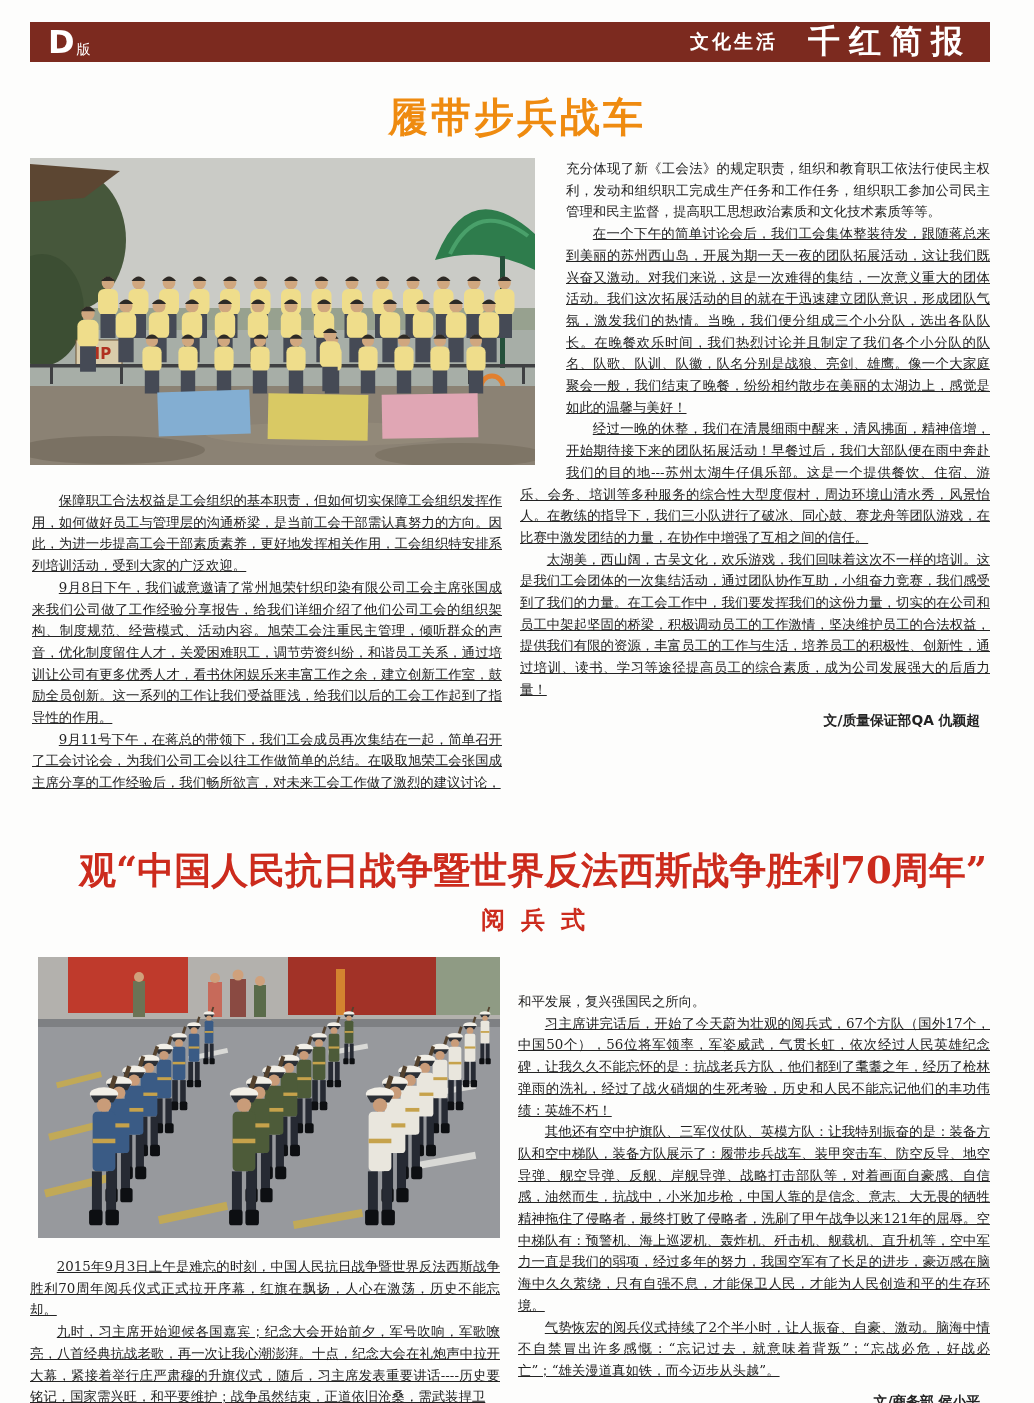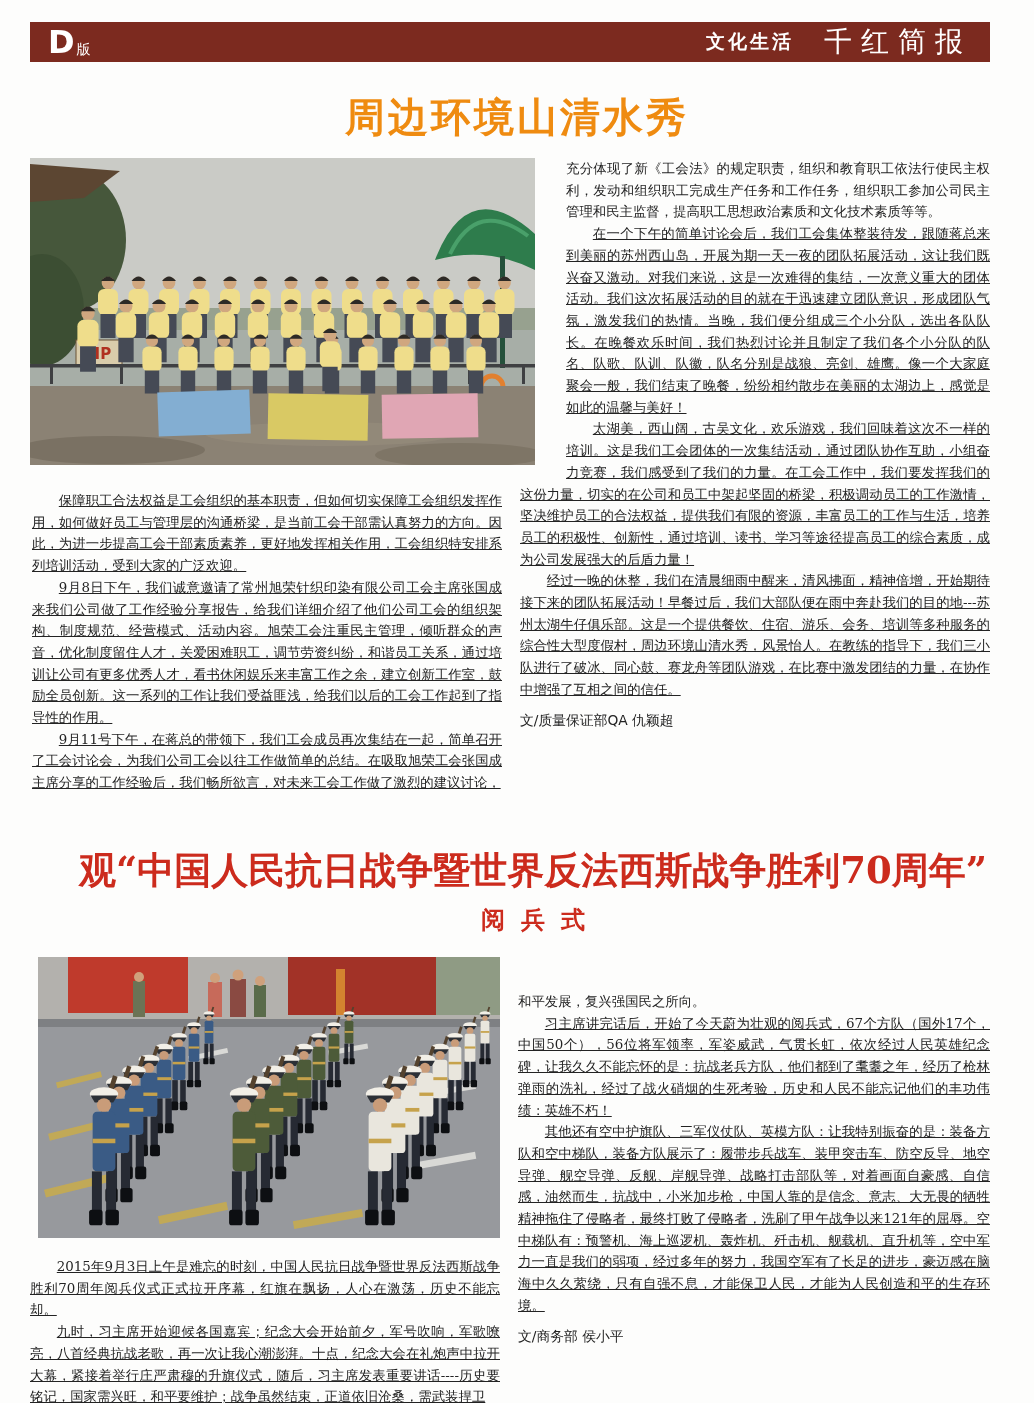--- a/index.html
+++ b/index.html
@@ -14,21 +14,21 @@
     background:var(--header_bg,#7c2a1f);color:#fff;
     display:flex;align-items:center;justify-content:space-between;
     padding:0 18px;box-sizing:border-box;
     font-family:"DejaVu Sans","Liberation Sans",sans-serif;
   }
   .edition{display:flex;align-items:flex-end;line-height:1;}
   .edition-letter{font-size:32px;font-weight:bold;}
   .edition-suffix{font-size:14px;margin-left:2px;padding-bottom:2px;}
   .header-right{display:flex;align-items:center;}
   .section-label{font-size:19px;font-weight:bold;letter-spacing:3px;margin-right:30px;}
-  .masthead{font-size:28px;font-weight:normal;letter-spacing:9px;font-family:"DejaVu Serif","Liberation Serif",serif;}
+  .masthead{font-size:32px;font-weight:bold;letter-spacing:9px;font-family:"DejaVu Serif","Liberation Serif",serif;}
   
   .title1{
     position:absolute;left:0;top:90px;width:100%;margin:0;text-align:center;
     font-family:"DejaVu Sans","Liberation Sans",sans-serif;
     font-size:40px;font-weight:bold;letter-spacing:3px;color:var(--title1,#ef8b10);
   }
   .title2{
     position:absolute;left:16px;top:844px;width:100%;text-align:center;
     font-weight:bold;color:var(--title2,#cc2b1d);
   }
@@ -42,41 +42,41 @@
   
   .col{position:absolute;width:470px;font-size:13.4px;line-height:21.7px;text-align:justify;}
   .col p{margin:0;}
   .col p.indent{text-indent:2em;text-decoration:underline;}
   #a1-left{left:32px;top:490px;}
   #a1-right{left:520px;top:158px;}
   #a2-left{left:30px;top:1256px;}
   #a2-right{left:518px;top:955px;width:472px;margin-top:36px;}
   .wrap-spacer{float:left;width:46px;height:306px;}
   .byline{
-    font-family:"DejaVu Sans","Liberation Sans",sans-serif;
-    font-weight:normal;font-size:13.8px;padding-right:10px;margin-top:9px !important;
+    text-align:right;font-family:"DejaVu Sans","Liberation Sans",sans-serif;
+    font-weight:bold;font-size:13.8px;padding-right:10px;margin-top:9px !important;
   }
 </style>
 </head>
 <body>
 
 <div class="page">
 
   <div class="header-bar">
     <div class="edition">
       <span class="edition-letter">D</span>
       <span class="edition-suffix">版</span>
     </div>
     <div class="header-right">
       <span class="section-label">文化生活</span>
       <span class="masthead">千红简报</span>
     </div>
   </div>
 
-  <h1 class="title1">周边环境山清水秀</h1>
+  <h1 class="title1">履带步兵战车</h1>
 
   <div class="photo" id="photo1">
     <svg viewBox="0 0 505 307" preserveAspectRatio="none">
       <defs>
         <g id="person1">
           <circle cx="0" cy="7" r="6.3" fill="#d0a77f"></circle>
           <path d="M-7 5 Q0 -4 7 5 Z" fill="#2d2a26"></path>
           <rect x="-10" y="13" width="20" height="26" rx="6" fill="#efdd8b"></rect>
           <rect x="-7.5" y="38" width="15" height="24" fill="#454a55"></rect>
         </g>
@@ -169,22 +169,22 @@
   <div class="col" id="a1-left">
     <p class="indent">保障职工合法权益是工会组织的基本职责，但如何切实保障工会组织发挥作用，如何做好员工与管理层的沟通桥梁，是当前工会干部需认真努力的方向。因此，为进一步提高工会干部素质素养，更好地发挥相关作用，工会组织特安排系列培训活动，受到大家的广泛欢迎。</p>
     <p class="indent">9月8日下午，我们诚意邀请了常州旭荣针织印染有限公司工会主席张国成来我们公司做了工作经验分享报告，给我们详细介绍了他们公司工会的组织架构、制度规范、经营模式、活动内容。旭荣工会注重民主管理，倾听群众的声音，优化制度留住人才，关爱困难职工，调节劳资纠纷，和谐员工关系，通过培训让公司有更多优秀人才，看书休闲娱乐来丰富工作之余，建立创新工作室，鼓励全员创新。这一系列的工作让我们受益匪浅，给我们以后的工会工作起到了指导性的作用。</p>
     <p class="indent">9月11号下午，在蒋总的带领下，我们工会成员再次集结在一起，简单召开了工会讨论会，为我们公司工会以往工作做简单的总结。在吸取旭荣工会张国成主席分享的工作经验后，我们畅所欲言，对未来工会工作做了激烈的建议讨论，</p>
   </div>
 
   <div class="col" id="a1-right">
     <div class="wrap-spacer"></div>
     <p>充分体现了新《工会法》的规定职责，组织和教育职工依法行使民主权利，发动和组织职工完成生产任务和工作任务，组织职工参加公司民主管理和民主监督，提高职工思想政治素质和文化技术素质等等。</p>
     <p class="indent">在一个下午的简单讨论会后，我们工会集体整装待发，跟随蒋总来到美丽的苏州西山岛，开展为期一天一夜的团队拓展活动，这让我们既兴奋又激动。对我们来说，这是一次难得的集结，一次意义重大的团体活动。我们这次拓展活动的目的就在于迅速建立团队意识，形成团队气氛，激发我们的热情。当晚，我们便分组成三个小分队，选出各队队长。在晚餐欢乐时间，我们热烈讨论并且制定了我们各个小分队的队名、队歌、队训、队徽，队名分别是战狼、亮剑、雄鹰。像一个大家庭聚会一般，我们结束了晚餐，纷纷相约散步在美丽的太湖边上，感觉是如此的温馨与美好！</p>
+    <p class="indent">经过一晚的休整，我们在清晨细雨中醒来，清风拂面，精神倍增，开始期待接下来的团队拓展活动！早餐过后，我们大部队便在雨中奔赴我们的目的地---苏州太湖牛仔俱乐部。这是一个提供餐饮、住宿、游乐、会务、培训等多种服务的综合性大型度假村，周边环境山清水秀，风景怡人。在教练的指导下，我们三小队进行了破冰、同心鼓、赛龙舟等团队游戏，在比赛中激发团结的力量，在协作中增强了互相之间的信任。</p>
     <p class="indent">太湖美，西山阔，古吴文化，欢乐游戏，我们回味着这次不一样的培训。这是我们工会团体的一次集结活动，通过团队协作互助，小组奋力竞赛，我们感受到了我们的力量。在工会工作中，我们要发挥我们的这份力量，切实的在公司和员工中架起坚固的桥梁，积极调动员工的工作激情，坚决维护员工的合法权益，提供我们有限的资源，丰富员工的工作与生活，培养员工的积极性、创新性，通过培训、读书、学习等途径提高员工的综合素质，成为公司发展强大的后盾力量！</p>
-    <p class="indent">经过一晚的休整，我们在清晨细雨中醒来，清风拂面，精神倍增，开始期待接下来的团队拓展活动！早餐过后，我们大部队便在雨中奔赴我们的目的地---苏州太湖牛仔俱乐部。这是一个提供餐饮、住宿、游乐、会务、培训等多种服务的综合性大型度假村，周边环境山清水秀，风景怡人。在教练的指导下，我们三小队进行了破冰、同心鼓、赛龙舟等团队游戏，在比赛中激发团结的力量，在协作中增强了互相之间的信任。</p>
     <p class="byline">文/质量保证部QA 仇颖超</p>
   </div>
 
   <div class="title2">
     <div class="t2-line1">观“中国人民抗日战争暨世界反法西斯战争胜利70周年”</div>
     <div class="t2-line2">阅兵式</div>
   </div>
 
   <div class="photo" id="photo2">
     <svg viewBox="0 0 462 281" preserveAspectRatio="none">
@@ -266,16 +266,17 @@
 
   <div class="col" id="a2-left">
     <p class="indent">2015年9月3日上午是难忘的时刻，中国人民抗日战争暨世界反法西斯战争胜利70周年阅兵仪式正式拉开序幕，红旗在飘扬，人心在激荡，历史不能忘却。</p>
     <p class="indent">九时，习主席开始迎候各国嘉宾；纪念大会开始前夕，军号吹响，军歌嘹亮，八首经典抗战老歌，再一次让我心潮澎湃。十点，纪念大会在礼炮声中拉开大幕，紧接着举行庄严肃穆的升旗仪式，随后，习主席发表重要讲话----历史要铭记，国家需兴旺，和平要维护；战争虽然结束，正道依旧沧桑，需武装捍卫</p>
   </div>
 
   <div class="col" id="a2-right">
     <p>和平发展，复兴强国民之所向。</p>
     <p class="indent">习主席讲完话后，开始了今天蔚为壮观的阅兵式，67个方队（国外17个，中国50个），56位将军领率，军姿威武，气贯长虹，依次经过人民英雄纪念碑，让我久久不能忘怀的是：抗战老兵方队，他们都到了耄耋之年，经历了枪林弹雨的洗礼，经过了战火硝烟的生死考验，历史和人民不能忘记他们的丰功伟绩：英雄不朽！</p>
     <p class="indent">其他还有空中护旗队、三军仪仗队、英模方队：让我特别振奋的是：装备方队和空中梯队，装备方队展示了：履带步兵战车、装甲突击车、防空反导、地空导弹、舰空导弹、反舰、岸舰导弹、战略打击部队等，对着画面自豪感、自信感，油然而生，抗战中，小米加步枪，中国人靠的是信念、意志、大无畏的牺牲精神拖住了侵略者，最终打败了侵略者，洗刷了甲午战争以来121年的屈辱。空中梯队有：预警机、海上巡逻机、轰炸机、歼击机、舰载机、直升机等，空中军力一直是我们的弱项，经过多年的努力，我国空军有了长足的进步，豪迈感在脑海中久久萦绕，只有自强不息，才能保卫人民，才能为人民创造和平的生存环境。</p>
+    <p class="indent">气势恢宏的阅兵仪式持续了2个半小时，让人振奋、自豪、激动。脑海中情不自禁冒出许多感慨：“忘记过去，就意味着背叛”；“忘战必危，好战必亡”；“雄关漫道真如铁，而今迈步从头越”。</p>
     <p class="byline">文/商务部 侯小平</p>
   </div>
 
 </div>
 
 </body></html>

